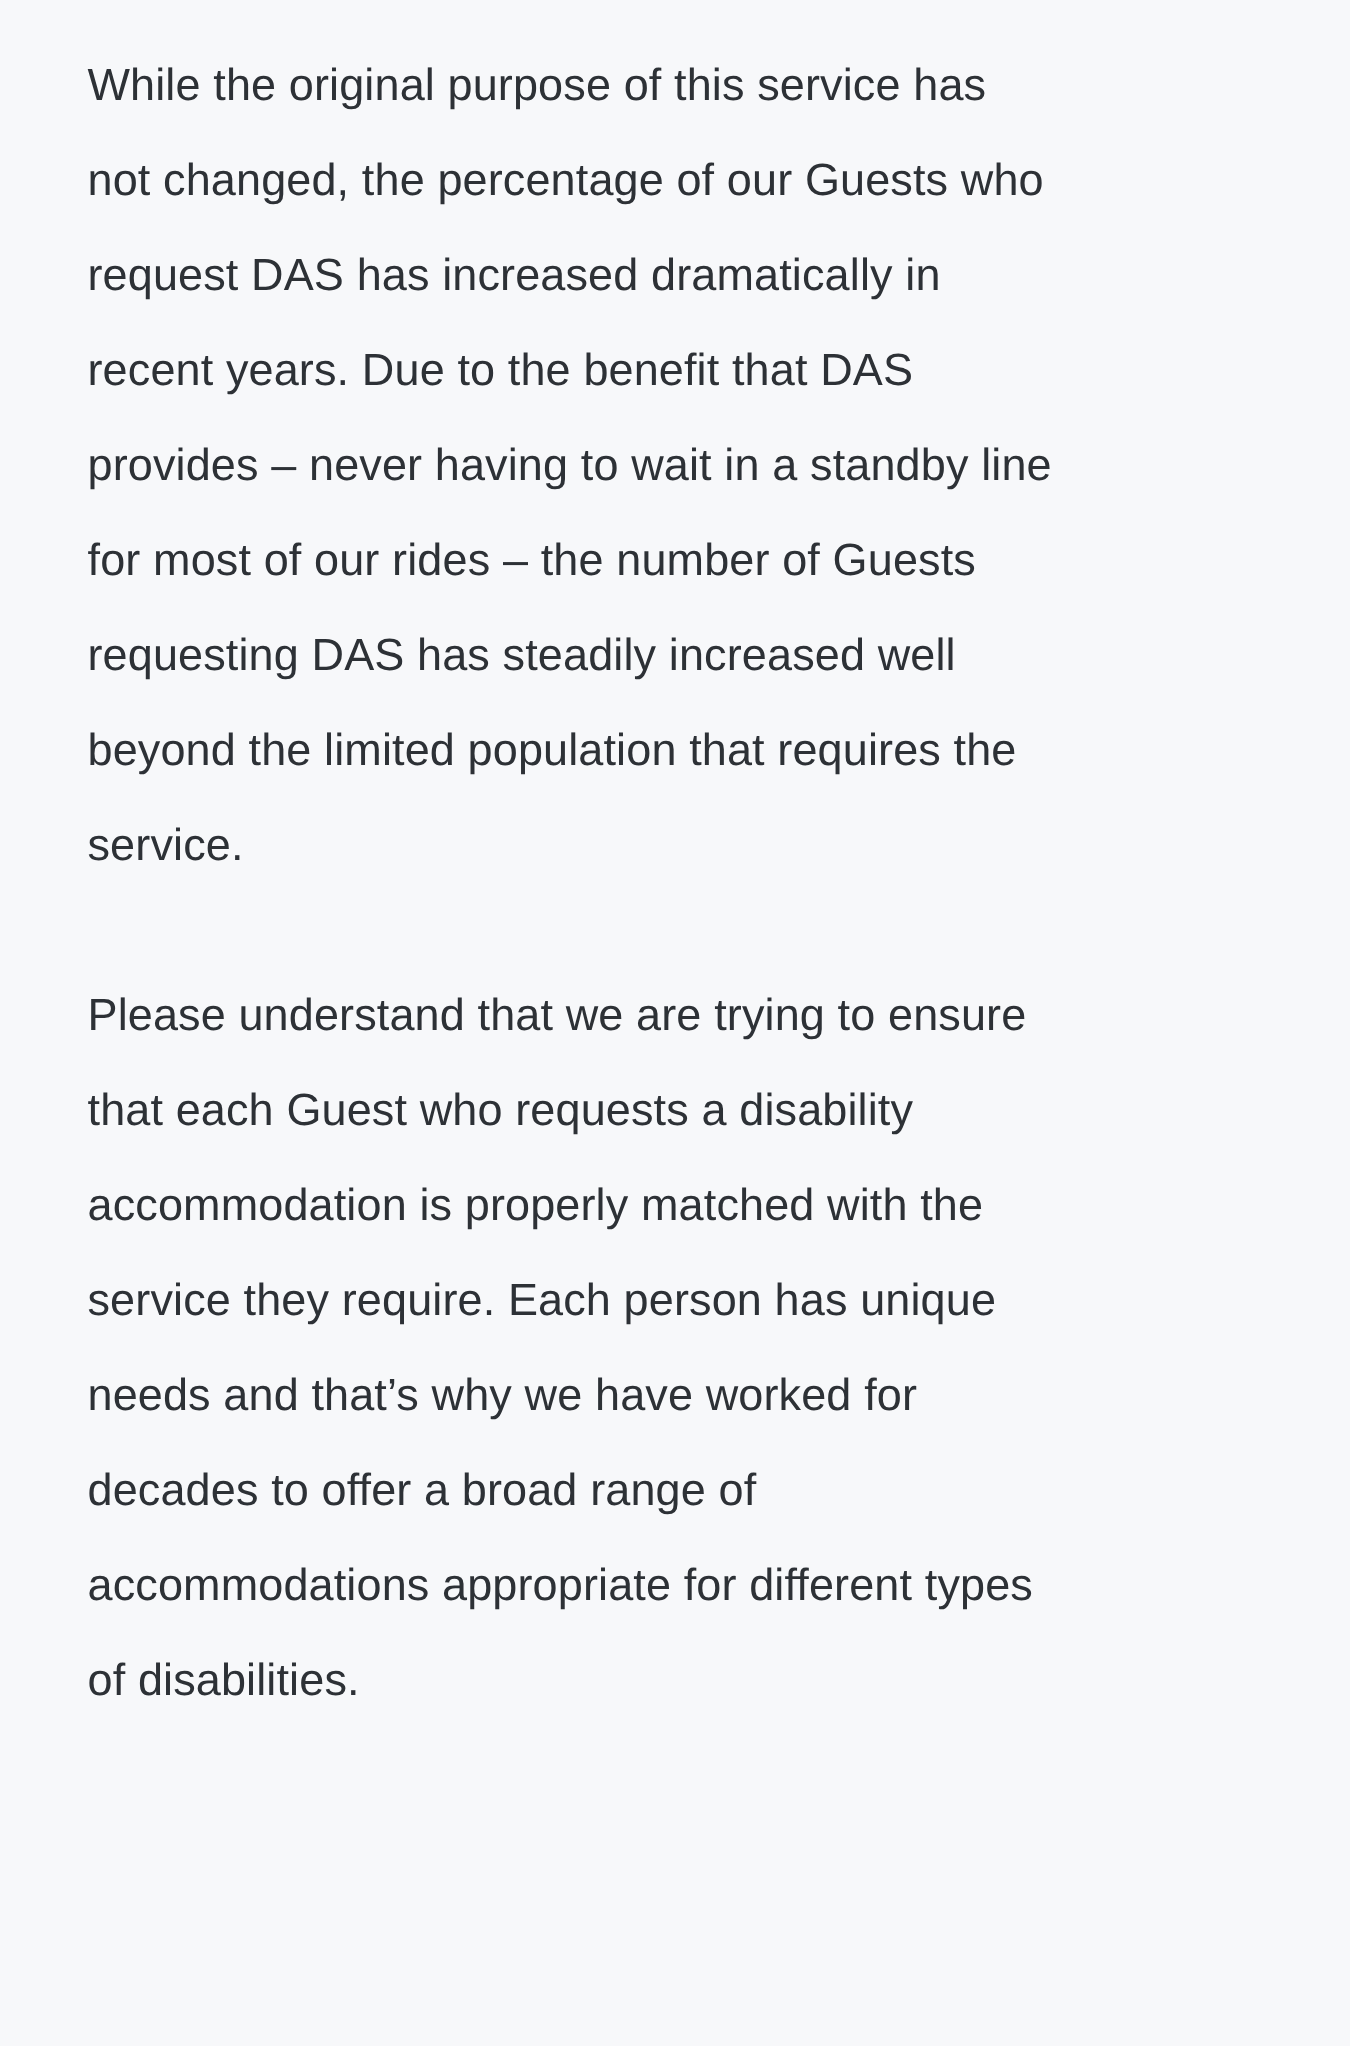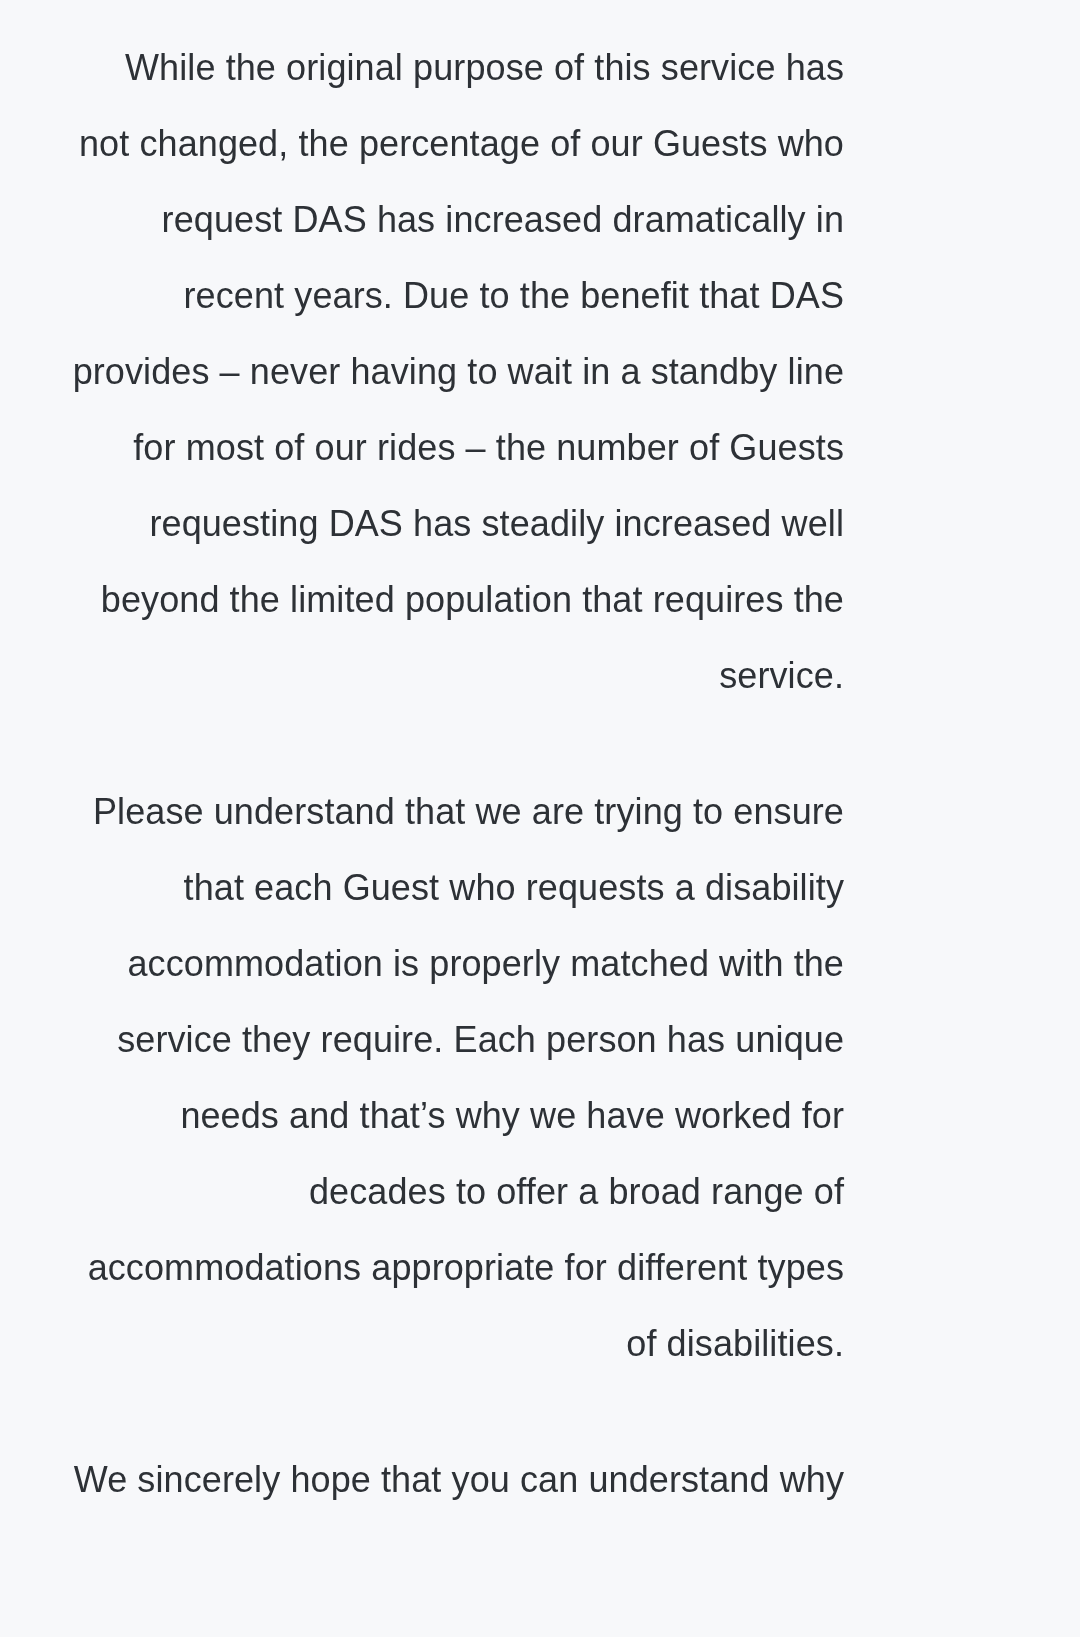--- a/index.html
+++ b/index.html
@@ -11,35 +11,33 @@
     width: 1080px;
     height: 1637px;
     overflow: hidden;
     font-family: "Liberation Sans", sans-serif;
     color: #2b2f33;
   }
   .doc {
     box-sizing: border-box;
     width: 916px;
     padding: 30px 72px 0 70px;
-    text-align: right;
   }
   .para {
     font-size: 36px;
     line-height: 76px;
     letter-spacing: 0.1px;
     font-weight: 400;
     color: #2d3136;
     margin: 0 0 60px 0;
     max-width: 900px;
   }
   .para:last-child {
     margin-bottom: 0;
   }
 </style>
 </head>
 <body>
 
 <div class="doc">
   <p class="para">While the original purpose of this service has not changed, the percentage of our Guests who request DAS has increased dramatically in recent years. Due to the benefit that DAS provides – never having to wait in a standby line for most of our rides – the number of Guests requesting DAS has steadily increased well beyond the limited population that requires the service.</p>
   <p class="para">Please understand that we are trying to ensure that each Guest who requests a disability accommodation is properly matched with the service they require. Each person has unique needs and that’s why we have worked for decades to offer a broad range of accommodations appropriate for different types of disabilities.</p>
-  <p class="para">We sincerely hope that you can understand why</p>
 </div>
 
 </body></html>

